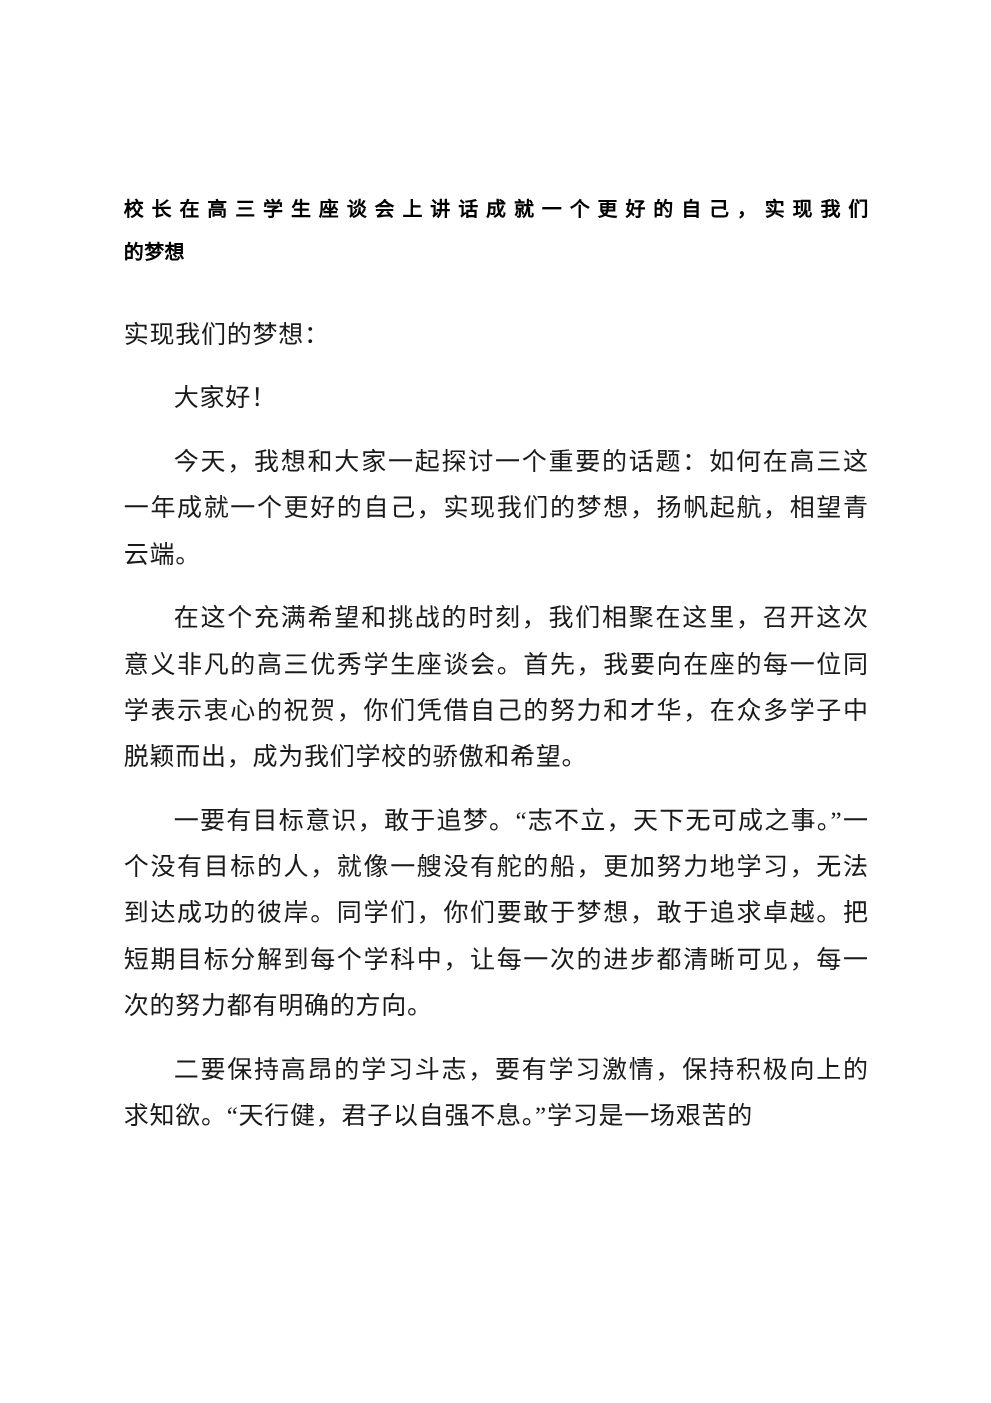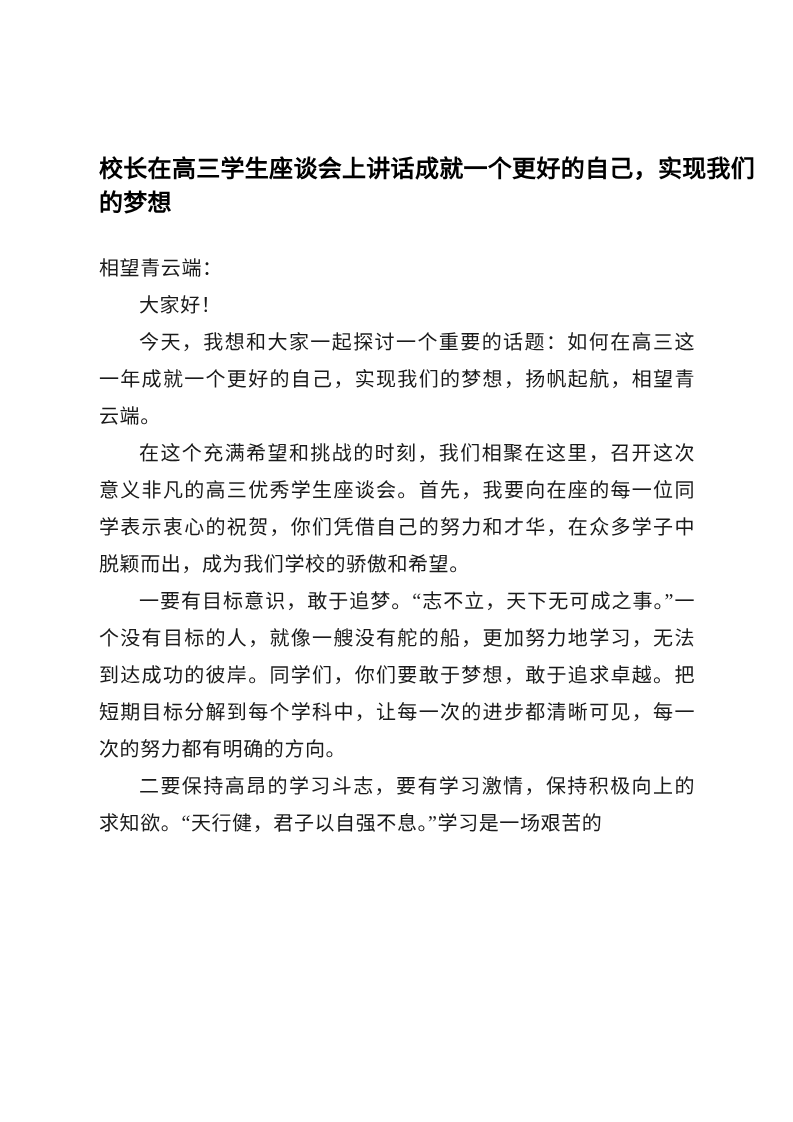--- a/index.html
+++ b/index.html
@@ -22,21 +22,21 @@
   .doc-body {
     position: absolute;
     left: 99px;
     top: 152px;
     width: 596px;
   }
 
   .doc-title {
     font-family: "Liberation Sans", "DejaVu Sans", sans-serif;
     font-weight: bold;
-    font-size: 24px;
+    font-size: 16px;
     line-height: 34px;
     color: #000000;
     text-align: center;
     letter-spacing: 0.3px;
     margin: 0 0 0 0;
     padding: 0;
   }
 
   .title-line-1 {
     display: block;
@@ -61,21 +61,21 @@
     color: #1a1a1a;
     margin: 0;
     padding: 0;
     text-align: justify;
     text-justify: inter-ideograph;
     letter-spacing: 0.6px;
     word-break: break-all;
   }
 
   p.para + p.para {
-    margin-top: 0;
+    margin-top: 14px;
   }
 
   p.indent-0 {
     text-indent: 0;
   }
 
   p.indent-2 {
     text-indent: 2em;
   }
 
@@ -91,21 +91,21 @@
 
   <div class="doc-body">
 
     <h1 class="doc-title">
       <span class="title-line-1">校长在高三学生座谈会上讲话成就一个更好的自己，实现我们</span>
       <span class="title-line-2">的梦想</span>
     </h1>
 
     <div class="para-block">
 
-      <p class="para indent-0">相望青云端：</p>
+      <p class="para indent-0">实现我们的梦想：</p>
 
       <p class="para indent-2">大家好！</p>
 
       <p class="para indent-2">今天，我想和大家一起探讨一个重要的话题：如何在高三这一年成就一个更好的自己，实现我们的梦想，扬帆起航，相望青云端。</p>
 
       <p class="para indent-2">在这个充满希望和挑战的时刻，我们相聚在这里，召开这次意义非凡的高三优秀学生座谈会。首先，我要向在座的每一位同学表示衷心的祝贺，你们凭借自己的努力和才华，在众多学子中脱颖而出，成为我们学校的骄傲和希望。</p>
 
 
       <p class="para indent-2">一要有目标意识，敢于追梦。“志不立，天下无可成之事。”一个没有目标的人，就像一艘没有舵的船，更加努力地学习，无法到达成功的彼岸。同学们，你们要敢于梦想，敢于追求卓越。把短期目标分解到每个学科中，让每一次的进步都清晰可见，每一次的努力都有明确的方向。</p>
 

